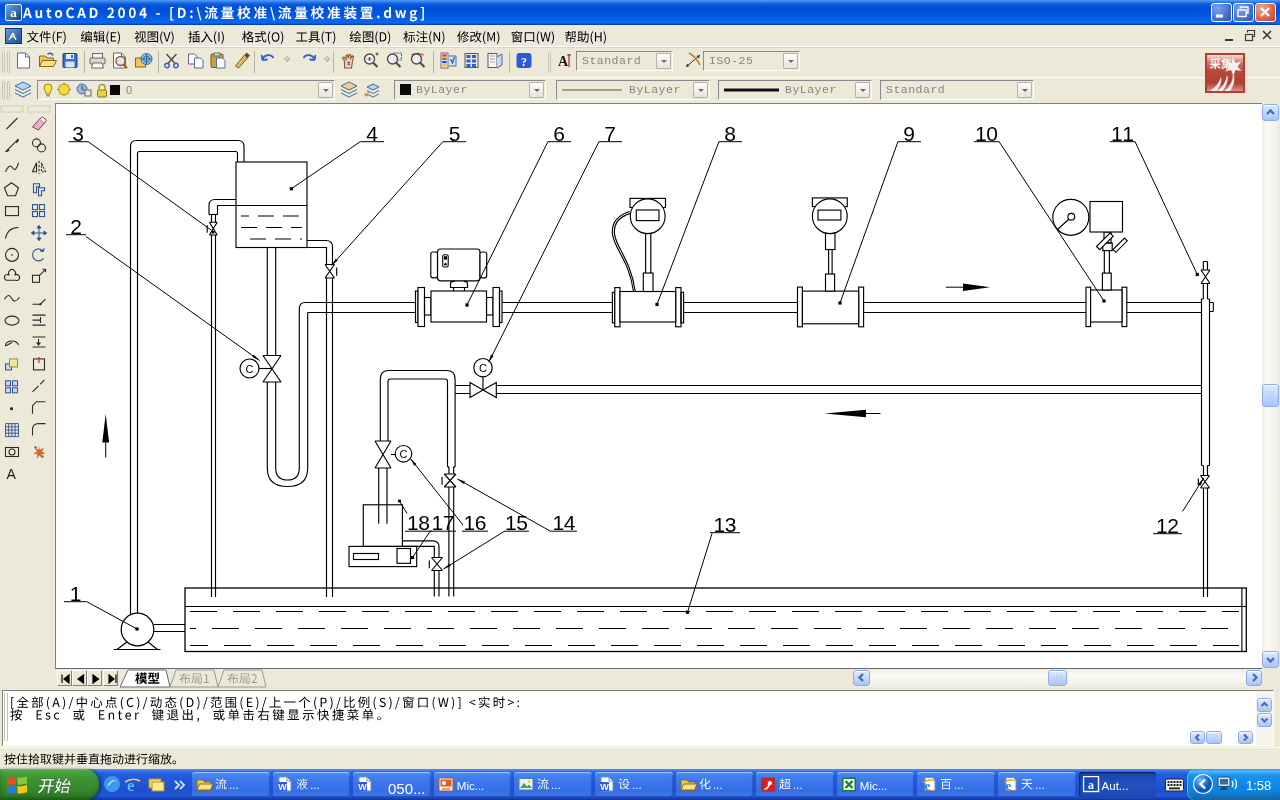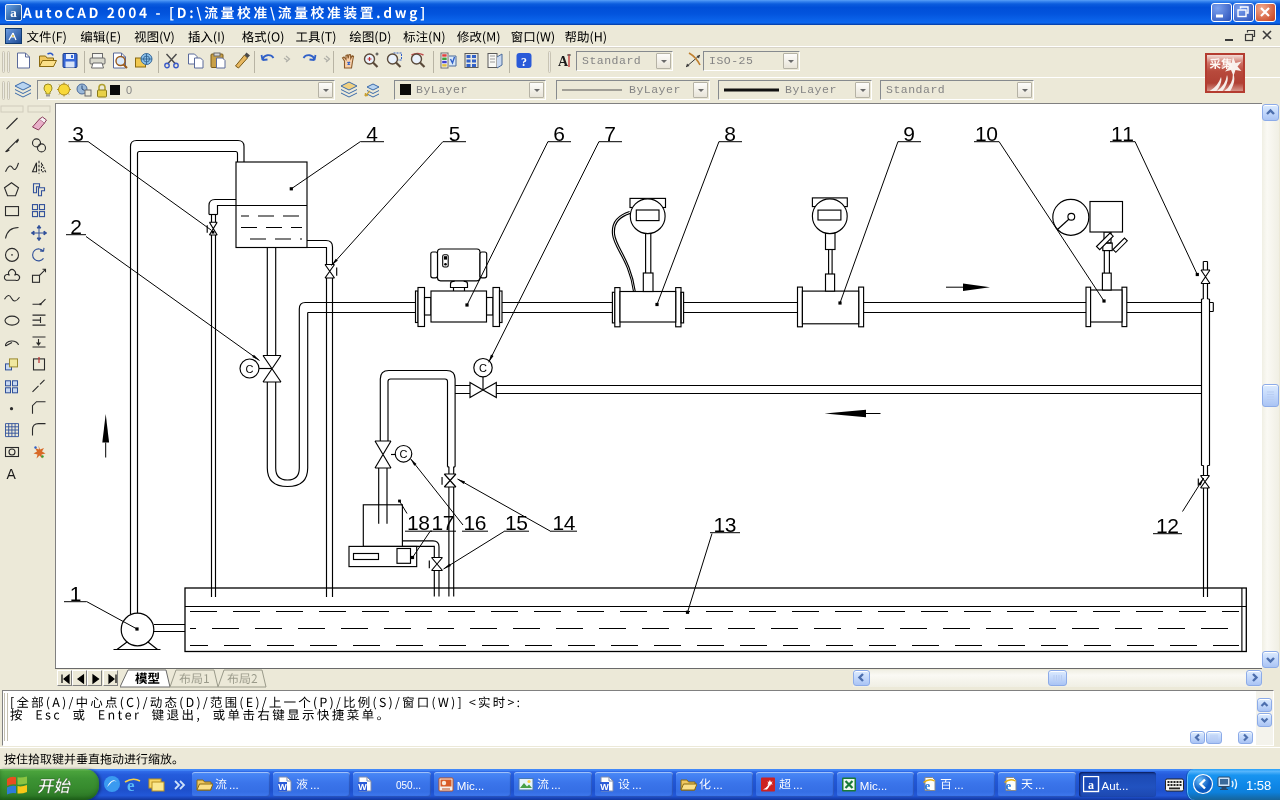--- a/index.html
+++ b/index.html
@@ -745,21 +745,21 @@
           <path transform="translate(0,12.5)" d="M7.7 -4.8C8.1 -4.4 8.6 -3.8 8.8 -3.4L9.3 -3.9C9.1 -4.2 8.6 -4.8 8.2 -5.1ZM1.1 -9.2C1.7 -8.7 2.4 -8 2.8 -7.5L3.4 -8.1C3 -8.6 2.3 -9.3 1.7 -9.7ZM0.5 -6C1.1 -5.5 1.9 -4.9 2.3 -4.5L2.8 -5.1C2.5 -5.5 1.7 -6.1 1.1 -6.5ZM0.8 0.1 1.5 0.6C2 -0.5 2.6 -1.9 3 -3.1L2.3 -3.6C1.8 -2.3 1.2 -0.8 0.8 0.1ZM6.7 -9.9C6.9 -9.5 7.1 -9.1 7.2 -8.8H3.6V-7.9H11.5V-8.8H8.2C8 -9.2 7.8 -9.7 7.5 -10.1ZM7.6 -5.5H10.1C9.8 -4.2 9.3 -3.1 8.6 -2.2C8 -3 7.5 -3.8 7.2 -4.8C7.3 -5 7.5 -5.3 7.6 -5.5ZM7.6 -7.7C7.2 -6.3 6.3 -4.6 5.3 -3.6C5.4 -3.4 5.7 -3.2 5.8 -3C6.1 -3.3 6.4 -3.6 6.7 -4C7 -3.1 7.5 -2.3 8 -1.6C7.3 -0.7 6.4 -0.1 5.4 0.3C5.6 0.4 5.8 0.8 5.9 1C6.9 0.5 7.8 -0.1 8.6 -0.9C9.3 -0.1 10.1 0.5 11 0.9C11.1 0.7 11.4 0.4 11.6 0.2C10.6 -0.2 9.8 -0.8 9.1 -1.5C10 -2.7 10.7 -4.2 11.1 -6.1L10.5 -6.3L10.4 -6.3H7.9C8.1 -6.7 8.3 -7.1 8.4 -7.5ZM5.1 -7.7C4.7 -6.4 3.9 -4.8 2.9 -3.8C3.1 -3.7 3.4 -3.4 3.5 -3.2C3.8 -3.6 4.1 -3.9 4.4 -4.3V0.9H5.2V-5.7C5.5 -6.3 5.8 -6.9 6 -7.5Z" fill="#fff"></path>
           <text x="14" y="13" font-size="11.5" fill="#fff">...</text>
         </svg>
         <div class="abs" style="left:353.2px;top:3px;width:77.5px;height:25px;border-radius:3px;background:linear-gradient(180deg,#5290f8 0%,#4684f4 10%,#3a74ea 45%,#356ee4 80%,#3e78ee 95%,#2d62d8 100%);box-shadow:inset 0 1px 0 rgba(255,255,255,0.45), inset -1px -1px 1px rgba(0,0,60,0.25);"></div>
         <svg class="abs" style="left:357.2px;top:7px" width="17" height="17">
           <path d="M2 1 H10 L14 5 V15 H2 Z" fill="#fff" stroke="#7a8ab0"></path>
           <path d="M10 1 V5 H14" fill="none" stroke="#7a8ab0"></path>
           <rect x="1" y="6" width="9" height="9" fill="#2a5ad8"></rect>
           <text x="5.5" y="13.5" font-size="9" font-weight="bold" fill="#fff" text-anchor="middle">W</text>
         </svg>
-        <div class="abs" style="left:396px;top:11px;font-size:10px;color:#fff">050...</div>
+        <div class="abs" style="left:388px;top:11px;font-size:15px;color:#fff">050...</div>
         <div class="abs" style="left:433.8px;top:3px;width:77.5px;height:25px;border-radius:3px;background:linear-gradient(180deg,#5290f8 0%,#4684f4 10%,#3a74ea 45%,#356ee4 80%,#3e78ee 95%,#2d62d8 100%);box-shadow:inset 0 1px 0 rgba(255,255,255,0.45), inset -1px -1px 1px rgba(0,0,60,0.25);"></div>
         <svg class="abs" style="left:437.8px;top:7px" width="17" height="17">
           <rect x="1" y="2" width="14" height="13" rx="1" fill="#f4f0ec" stroke="#c05020"></rect>
           <rect x="2.5" y="3.5" width="11" height="7" fill="#d85c28"></rect>
           <circle cx="6" cy="7" r="2.2" fill="#f8e8d8"></circle>
           <path d="M4 13 H12" stroke="#c05020"></path>
         </svg>
         <div class="abs" style="left:456.8px;top:11px;font-size:11.5px;color:#fff">Mic...</div>
         <div class="abs" style="left:514.4px;top:3px;width:77.5px;height:25px;border-radius:3px;background:linear-gradient(180deg,#5290f8 0%,#4684f4 10%,#3a74ea 45%,#356ee4 80%,#3e78ee 95%,#2d62d8 100%);box-shadow:inset 0 1px 0 rgba(255,255,255,0.45), inset -1px -1px 1px rgba(0,0,60,0.25);"></div>
         <svg class="abs" style="left:518.4px;top:7px" width="17" height="17">

